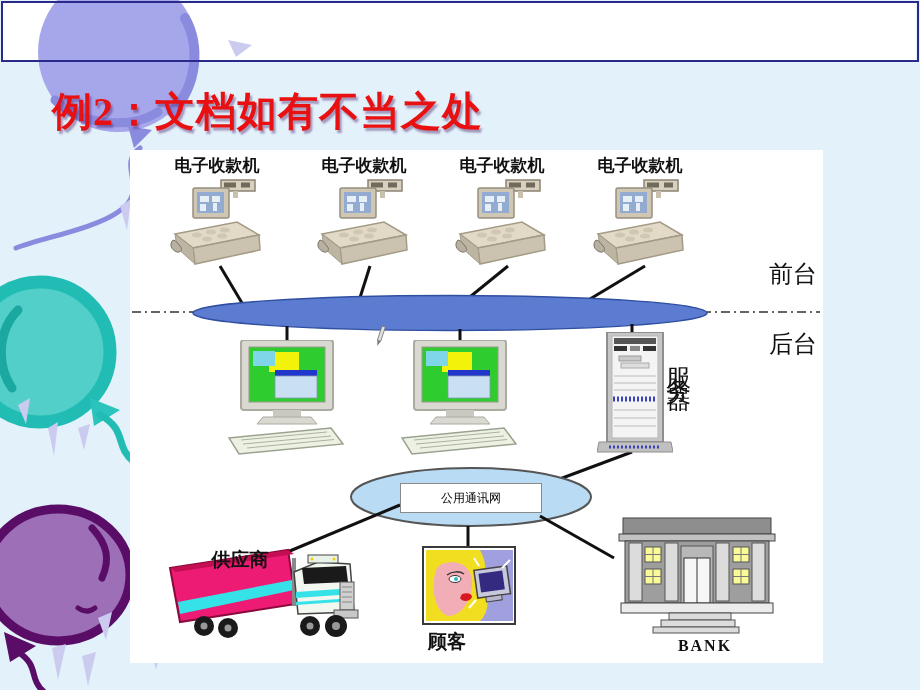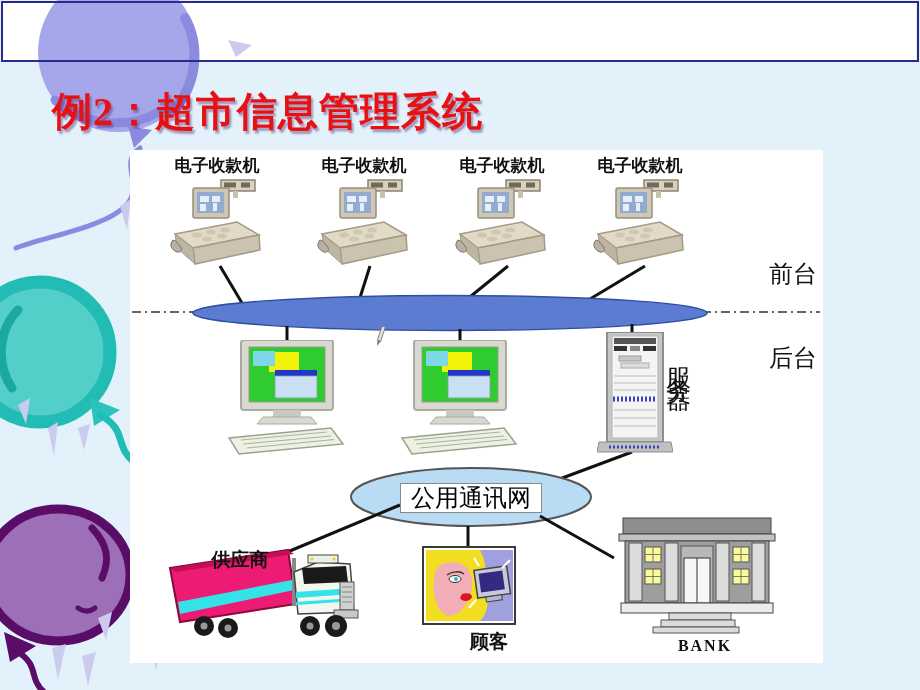--- a/index.html
+++ b/index.html
@@ -25,24 +25,24 @@
   }
   
   .panel{position:absolute;left:130px;top:150px;width:693px;height:513px;background:#FFFFFF;z-index:3;}
   .panel .lbl{position:absolute;color:#111;}
   .reg-label{top:4px;width:130px;text-align:center;font-size:17px;font-weight:bold;font-family:Liberation Mono, monospace;}
   .zone-label{left:634px;width:58px;text-align:center;font-size:24px;color:#F0689C;}
   .server-label{left:532px;top:198px;height:112px;writing-mode:vertical-rl;font-size:25px;letter-spacing:10px;}
   .net-label-box{
     position:absolute;left:270px;top:333px;width:140px;height:28px;
     background:#FFFFFF;border:1px solid #8A8A8A;text-align:center;
-    font-size:24px;line-height:28px;
+    font-size:12px;line-height:28px;
   }
   .supplier-label{left:70px;top:349px;width:80px;text-align:center;font-size:19px;font-weight:bold;margin-top:48px;}
-  .customer-label{left:298px;top:479px;width:80px;text-align:right;font-size:19px;font-weight:bold;}
+  .customer-label{left:298px;top:479px;width:80px;text-align:left;font-size:19px;font-weight:bold;}
   .bank-label{left:532px;top:487px;width:86px;text-align:center;font-size:16px;font-weight:bold;letter-spacing:2px;color:#333;}
 </style>
 </head>
 <body>
 
 <div class="page">
 
   <div class="banner-bg"></div>
 
   <svg class="decor" width="920" height="690" viewBox="0 0 920 690">
@@ -87,21 +87,21 @@
     <g fill="#CBCBF0">
       <polygon points="98,618 112,612 106,640"></polygon>
       <polygon points="52,648 66,644 58,680"></polygon>
       <polygon points="82,656 96,652 88,686"></polygon>
       <polygon points="150,644 164,639 156,670"></polygon>
     </g>
   </svg>
 
   <div class="banner-border"></div>
 
-  <div class="slide-title">例2：超市信息管理系统</div>
+  <div class="slide-title">例2：文档如有不当之处</div>
 
   <div class="panel">
 
     <svg width="693" height="513" viewBox="0 0 693 513">
       <defs>
 
         <symbol id="cashreg" viewBox="0 0 100 92">
           <rect x="54" y="2" width="34" height="11" fill="#D9D1BE" stroke="#8A8274" stroke-width="1.5"></rect>
           <rect x="57" y="4.5" width="12" height="5" fill="#6F6A5C"></rect>
           <rect x="74" y="4.5" width="9" height="5" fill="#6F6A5C"></rect>
@@ -286,21 +286,21 @@
       <use href="#bank" x="487" y="366" width="160" height="118"></use>
     </svg>
 
     
     <div class="lbl reg-label" style="left:22px;">电子收款机</div>
     <div class="lbl reg-label" style="left:169px;">电子收款机</div>
     <div class="lbl reg-label" style="left:307px;">电子收款机</div>
     <div class="lbl reg-label" style="left:445px;">电子收款机</div>
 
     <div class="lbl zone-label" style="top:108px;">前台</div>
-    <div class="lbl zone-label" style="top:178px;margin-top:14px;">后台</div>
+    <div class="lbl zone-label" style="top:178px;">后台</div>
 
     <div class="lbl server-label">服务器</div>
 
     <div class="net-label-box">公用通讯网</div>
 
     <div class="lbl supplier-label">供应商</div>
     <div class="lbl customer-label">顾客</div>
     <div class="lbl bank-label">BANK</div>
   </div>
 

